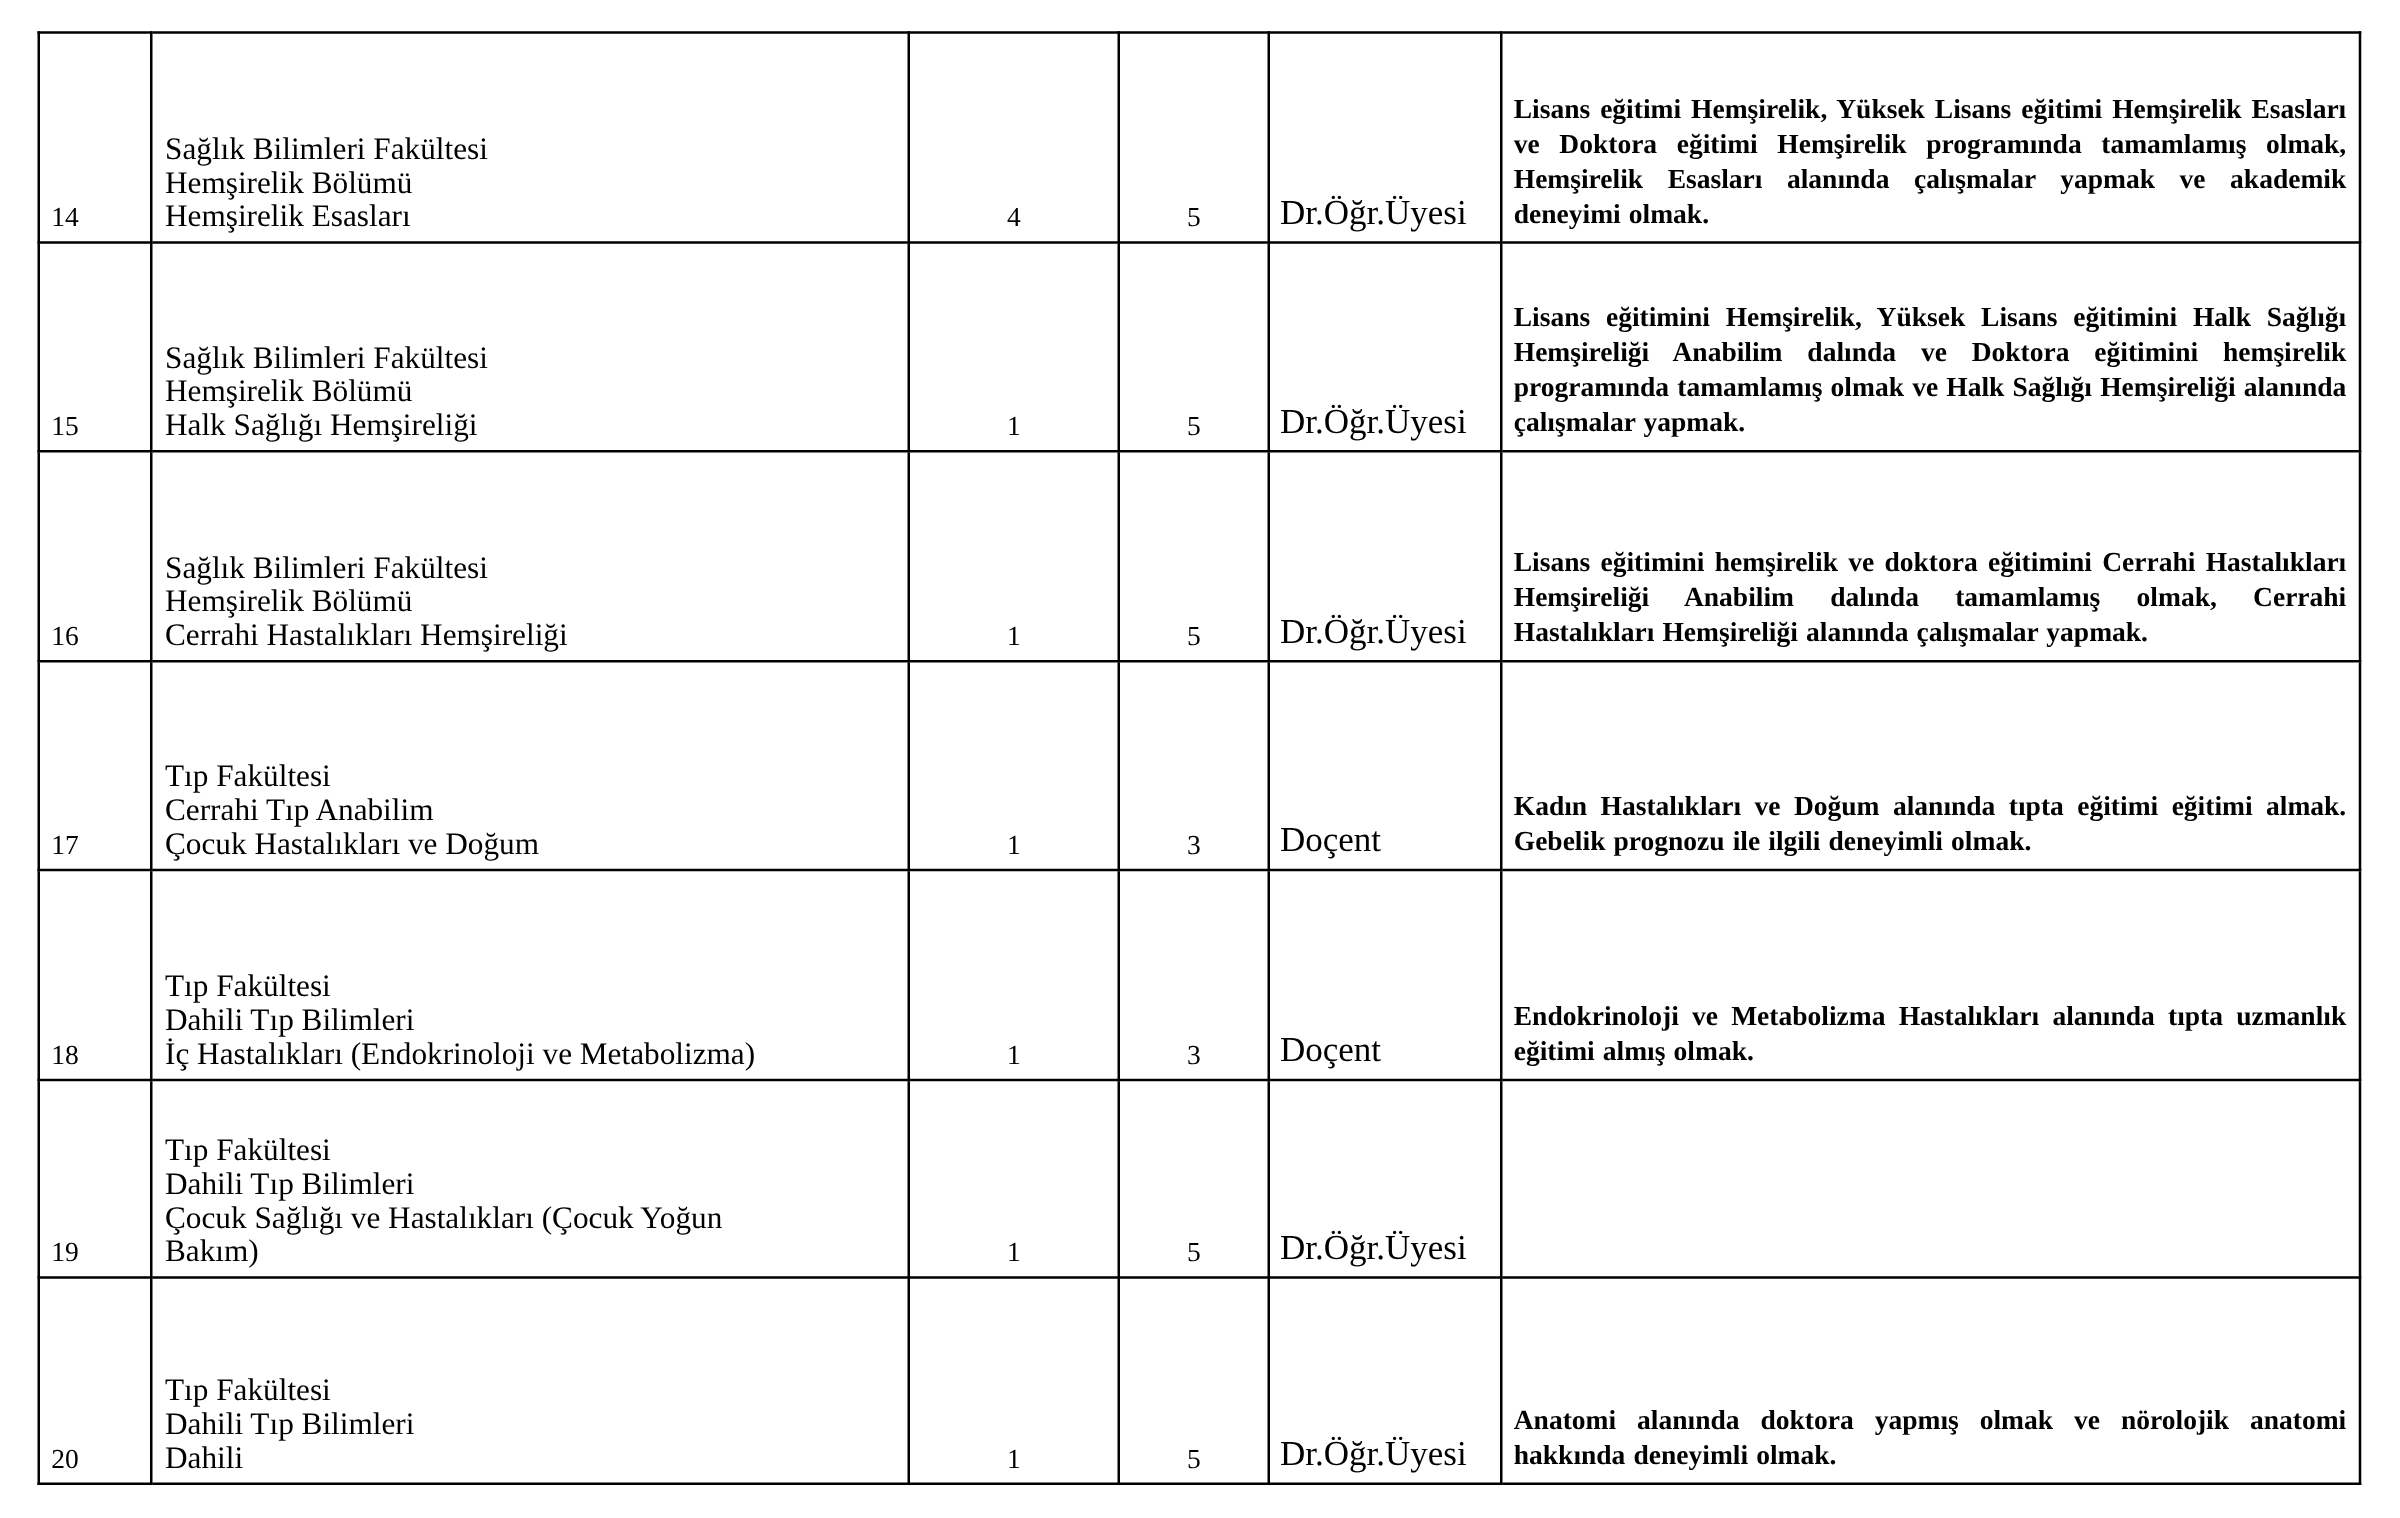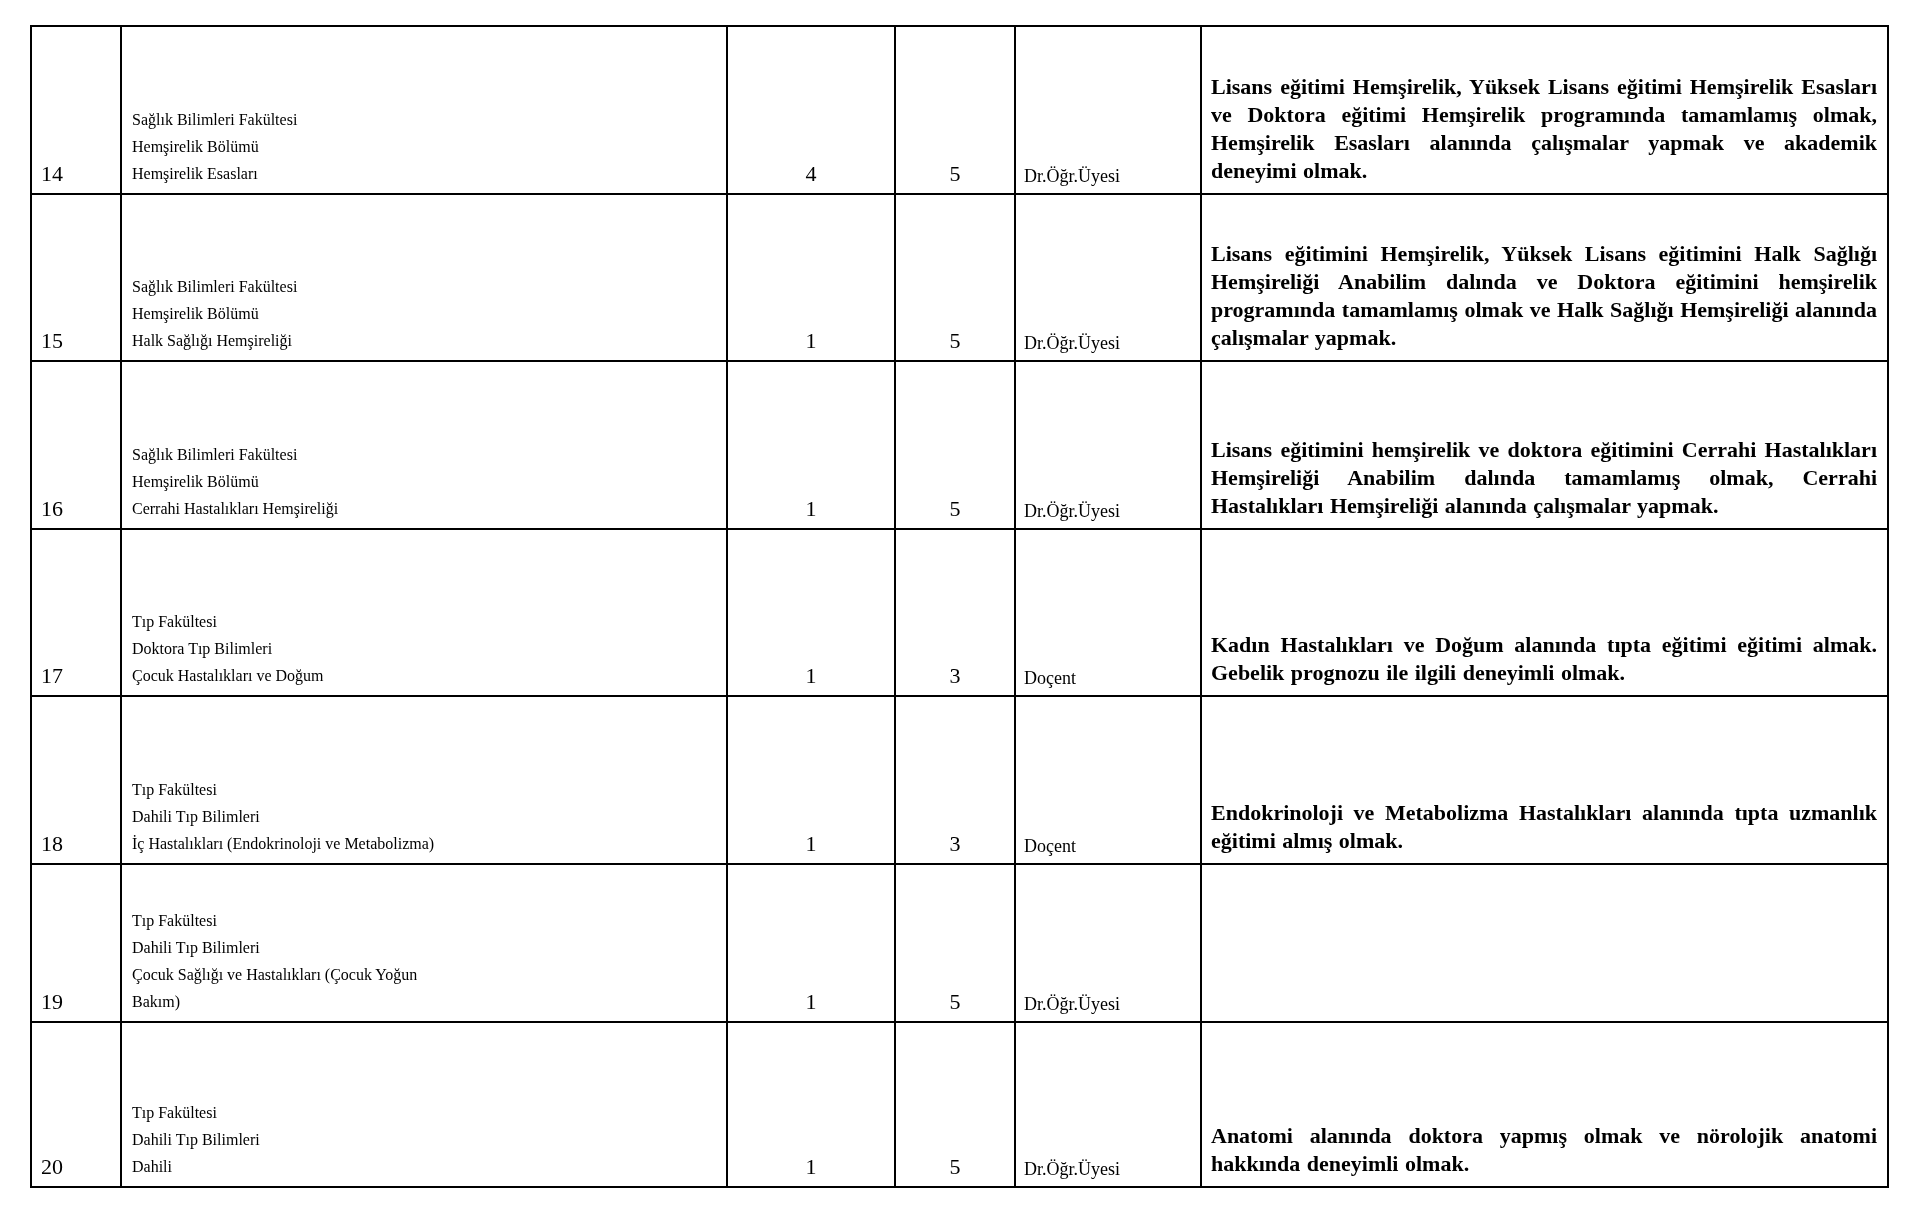--- a/index.html
+++ b/index.html
@@ -29,34 +29,34 @@
     border: 2px solid #000000;
     vertical-align: bottom;
     overflow: hidden;
   }
   td.no-cell {
     padding: 0 4px 6px 9px;
     font-size: 22px;
   }
   td.unit-cell {
     padding: 0 8px 6px 10px;
-    font-size: 16px;
+    font-size: 25px;
   }
   .unit-line {
     line-height: 27px;
     white-space: nowrap;
   }
   td.quota-cell, td.grade-cell {
     text-align: center;
     padding: 0 2px 6px 2px;
     font-size: 22px;
   }
   td.title-cell {
     padding: 0 2px 6px 8px;
-    font-size: 18px;
+    font-size: 28px;
   }
   td.req-cell {
     padding: 0 10px 8px 9px;
     font-size: 22px;
     font-weight: bold;
   }
   .req-text {
     line-height: 28px;
     text-align: justify;
     text-justify: inter-word;
@@ -120,21 +120,21 @@
       <td class="title-cell">Dr.Öğr.Üyesi</td>
       <td class="req-cell">
         <div class="req-text">Lisans eğitimini hemşirelik ve doktora eğitimini Cerrahi Hastalıkları Hemşireliği Anabilim dalında tamamlamış olmak, Cerrahi Hastalıkları Hemşireliği alanında çalışmalar yapmak.</div>
       </td>
     </tr>
 
     <tr style="height:167px">
       <td class="no-cell">17</td>
       <td class="unit-cell">
         <div class="unit-line">Tıp Fakültesi</div>
-        <div class="unit-line">Doktora Tıp Bilimleri</div>
+        <div class="unit-line">Cerrahi Tıp Anabilim</div>
         <div class="unit-line">Çocuk Hastalıkları ve Doğum</div>
       </td>
       <td class="quota-cell">1</td>
       <td class="grade-cell">3</td>
       <td class="title-cell">Doçent</td>
       <td class="req-cell">
         <div class="req-text">Kadın Hastalıkları ve Doğum alanında tıpta eğitimi eğitimi almak. Gebelik prognozu ile ilgili deneyimli olmak.</div>
       </td>
     </tr>
 

